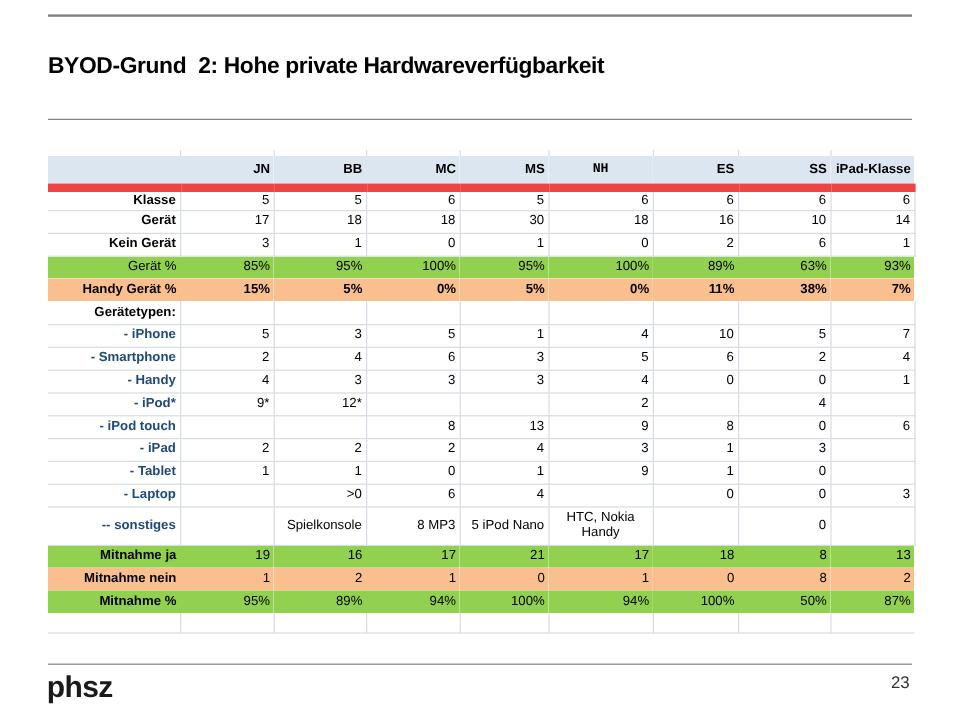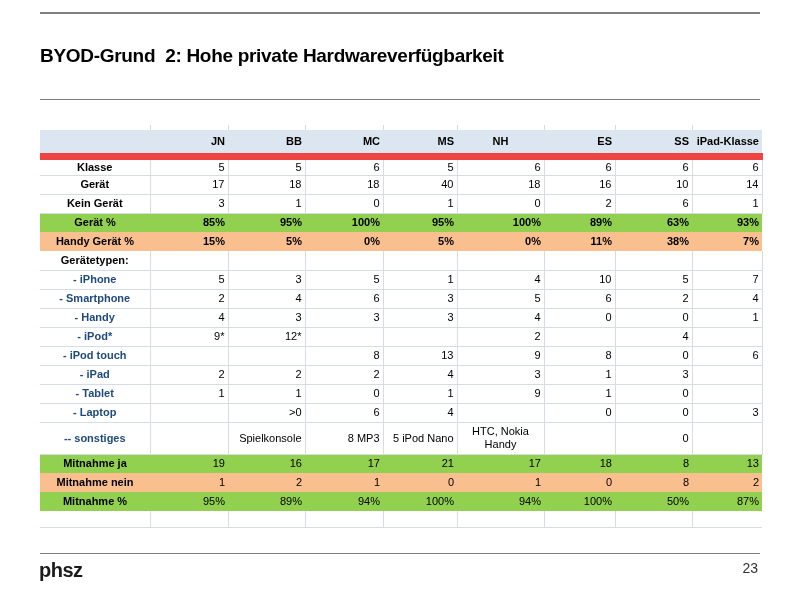--- a/index.html
+++ b/index.html
@@ -32,43 +32,43 @@
     font-weight:normal;
   }
   tr.spacer td { height:5px; border-right:1px solid #d6dce5; }
   tr.spacer.bottom td { height:16px; border-bottom:1px solid #d6dce5; }
   tr.spacer td:last-child { border-right:none; }
 
   tr.head th {
     background:var(--header_bg,#dce6f1); font-weight:bold; height:26px;
     border-bottom:7px solid #ef4444;
   }
-  tr.head th.center { text-align:center; }
-
-  td.lbl { text-align:center; font-weight:bold; }
+  tr.head th.center { text-align:center;font-family:Liberation Mono, monospace; }
+
+  td.lbl { text-align:right; font-weight:bold; }
 
   tr.r-plain td, tr.r-device td, tr.r-device-tall td {
     border-right:1px solid #d6dce5; border-bottom:1px solid #d6dce5;
   }
   tr.r-plain td:last-child, tr.r-device td:last-child, tr.r-device-tall td:last-child { border-right:1px solid #d6dce5; }
 
   tr.r-device td.lbl, tr.r-device-tall td.lbl { color:var(--label_blue,#1f497d);margin-left:16px; }
 
   tr.r-green td       { background:var(--green,#92d050); }
-  tr.r-green-bold td  { background:var(--green,#92d050); font-weight:bold; }
+  tr.r-green-bold td  { background:var(--green,#92d050); font-weight:normal; }
   tr.r-orange td      { background:var(--orange,#fabf8f); }
   tr.r-orange-bold td { background:var(--orange,#fabf8f); font-weight:bold; }
   tr.r-green td.lbl, tr.r-orange td.lbl { font-weight:bold; }
 
   tr.r-device-tall td { height:32px; }
   tr.r-device-tall td.nh { text-align:center; white-space:normal;margin-top:35px; }
 
   .logo {
     position:absolute; left:39px; top:559px;
-    font-size:20px; font-weight:bold; color:#1a1a1a; letter-spacing:-0.5px;
+    font-size:25px; font-weight:bold; color:#1a1a1a; letter-spacing:-0.5px;
   }
   .page-number {
     position:absolute; top:560px; right:42px;
     font-size:14px; color:#333;
   }
 </style>
 </head>
 <body>
 
 <div class="slide">
@@ -120,21 +120,21 @@
           <td class="nh">6</td>
           <td>6</td>
           <td>6</td>
           <td>6</td>
         </tr>
         <tr class="r-plain">
           <td class="lbl">Gerät</td>
           <td>17</td>
           <td>18</td>
           <td>18</td>
-          <td>40</td>
+          <td>30</td>
           <td class="nh">18</td>
           <td>16</td>
           <td>10</td>
           <td>14</td>
         </tr>
         <tr class="r-plain">
           <td class="lbl">Kein Gerät</td>
           <td>3</td>
           <td>1</td>
           <td>0</td>

